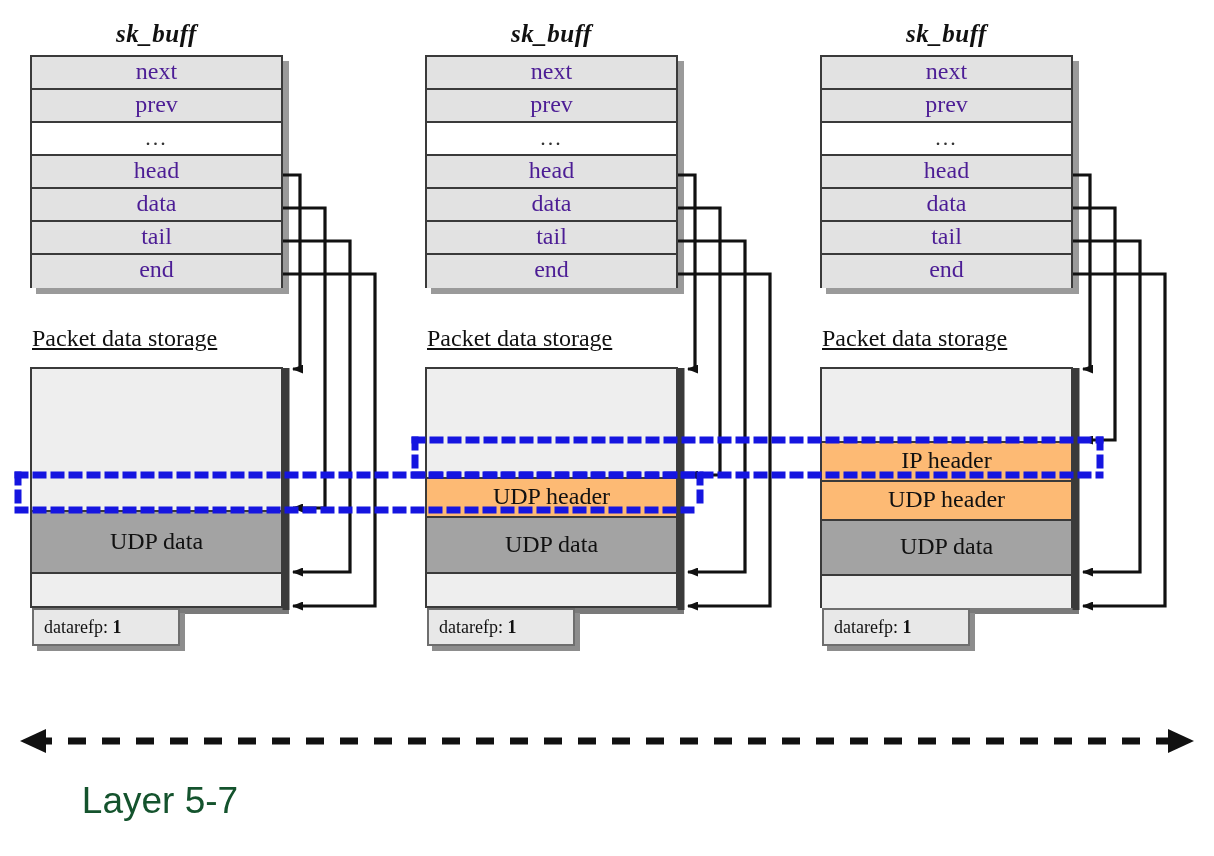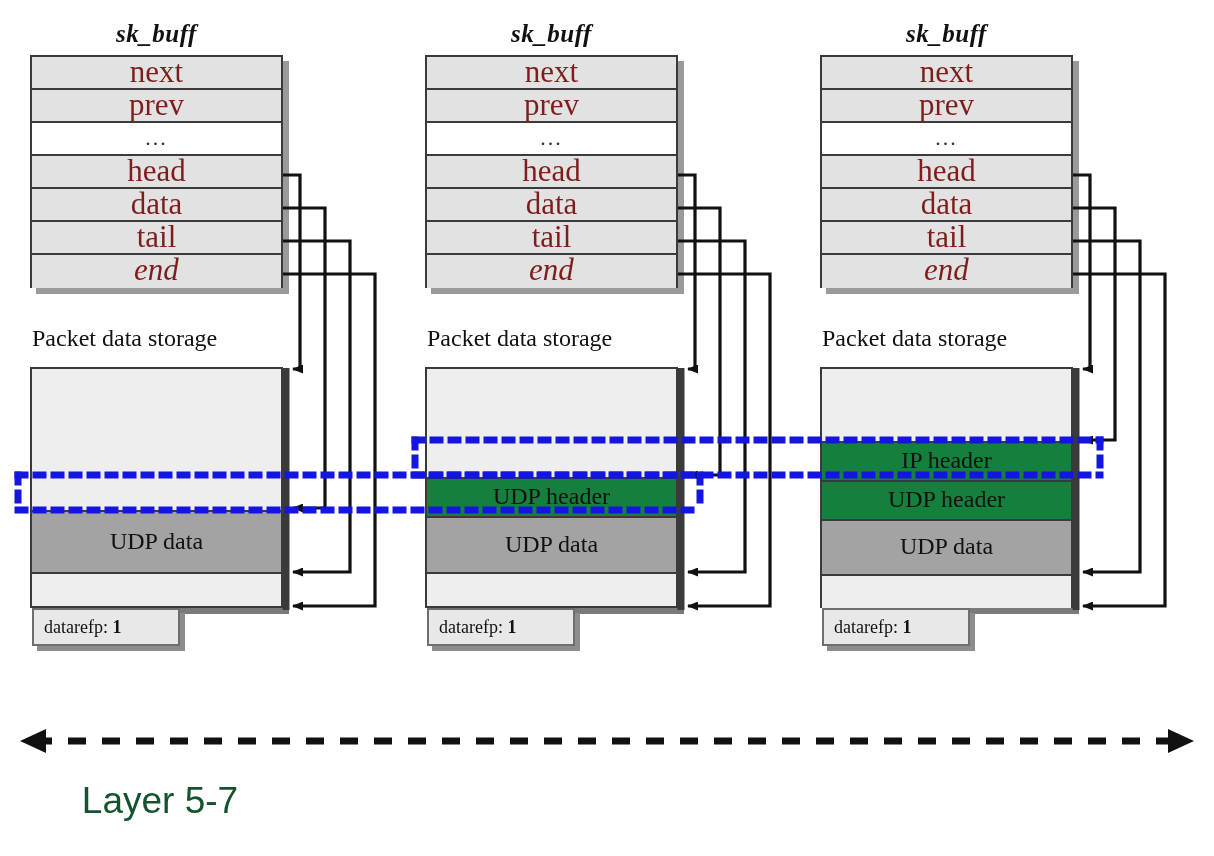--- a/index.html
+++ b/index.html
@@ -11,33 +11,33 @@
   .col{position:absolute;top:0;width:1214px;height:856px;}
 
   .skb-title{position:absolute;font-style:italic;font-weight:bold;
              font-size:25px;color:#111;text-align:center;letter-spacing:.5px;}
 
   .skb{position:absolute;box-sizing:border-box;
        border:2px solid #3a3a3a;background:#e2e2e2;
        box-shadow:6px 6px 0 0 #9a9a9a;}
   .skb-row{box-sizing:border-box;height:33px;line-height:29px;
            border-bottom:2px solid #3a3a3a;background:#e2e2e2;
-           text-align:center;font-size:31px;color:#7f1d1d;}
-  .skb-row:last-child{border-bottom:none;font-style:italic;}
+           text-align:center;font-size:24px;color:#4c1d95;}
+  .skb-row:last-child{border-bottom:none;}
   .skb-row.blank{background:#ffffff;font-size:22px;letter-spacing:2px;color:#333;}
 
-  .pds-title{position:absolute;font-size:24px;color:#111;white-space:nowrap;}
+  .pds-title{position:absolute;font-size:24px;color:#111;white-space:nowrap;text-decoration:underline;}
 
   .pds{position:absolute;box-sizing:border-box;
        border:2px solid #3a3a3a;background:#eeeeee;
        box-shadow:6px 6px 0 0 #7a7a7a;}
   .seg{box-sizing:border-box;width:100%;text-align:center;
        font-size:24px;color:#111;}
   .seg.free{background:#eeeeee;}
-  .seg.hdr{background:#15803d;border-top:2px solid #3a3a3a;}
+  .seg.hdr{background:#fdba74;border-top:2px solid #3a3a3a;}
   .seg.data{background:#a3a3a3;border-top:2px solid #3a3a3a;}
   .seg.tailroom{background:#eeeeee;border-top:2px solid #3a3a3a;}
 
   .datarefp{position:absolute;box-sizing:border-box;
             border:2px solid #6e6e6e;background:#e8e8e8;
             box-shadow:5px 5px 0 0 #8d8d8d;
             font-size:18px;color:#111;line-height:34px;
             padding-left:10px;white-space:nowrap;}
   .datarefp b{font-weight:bold;}
 

